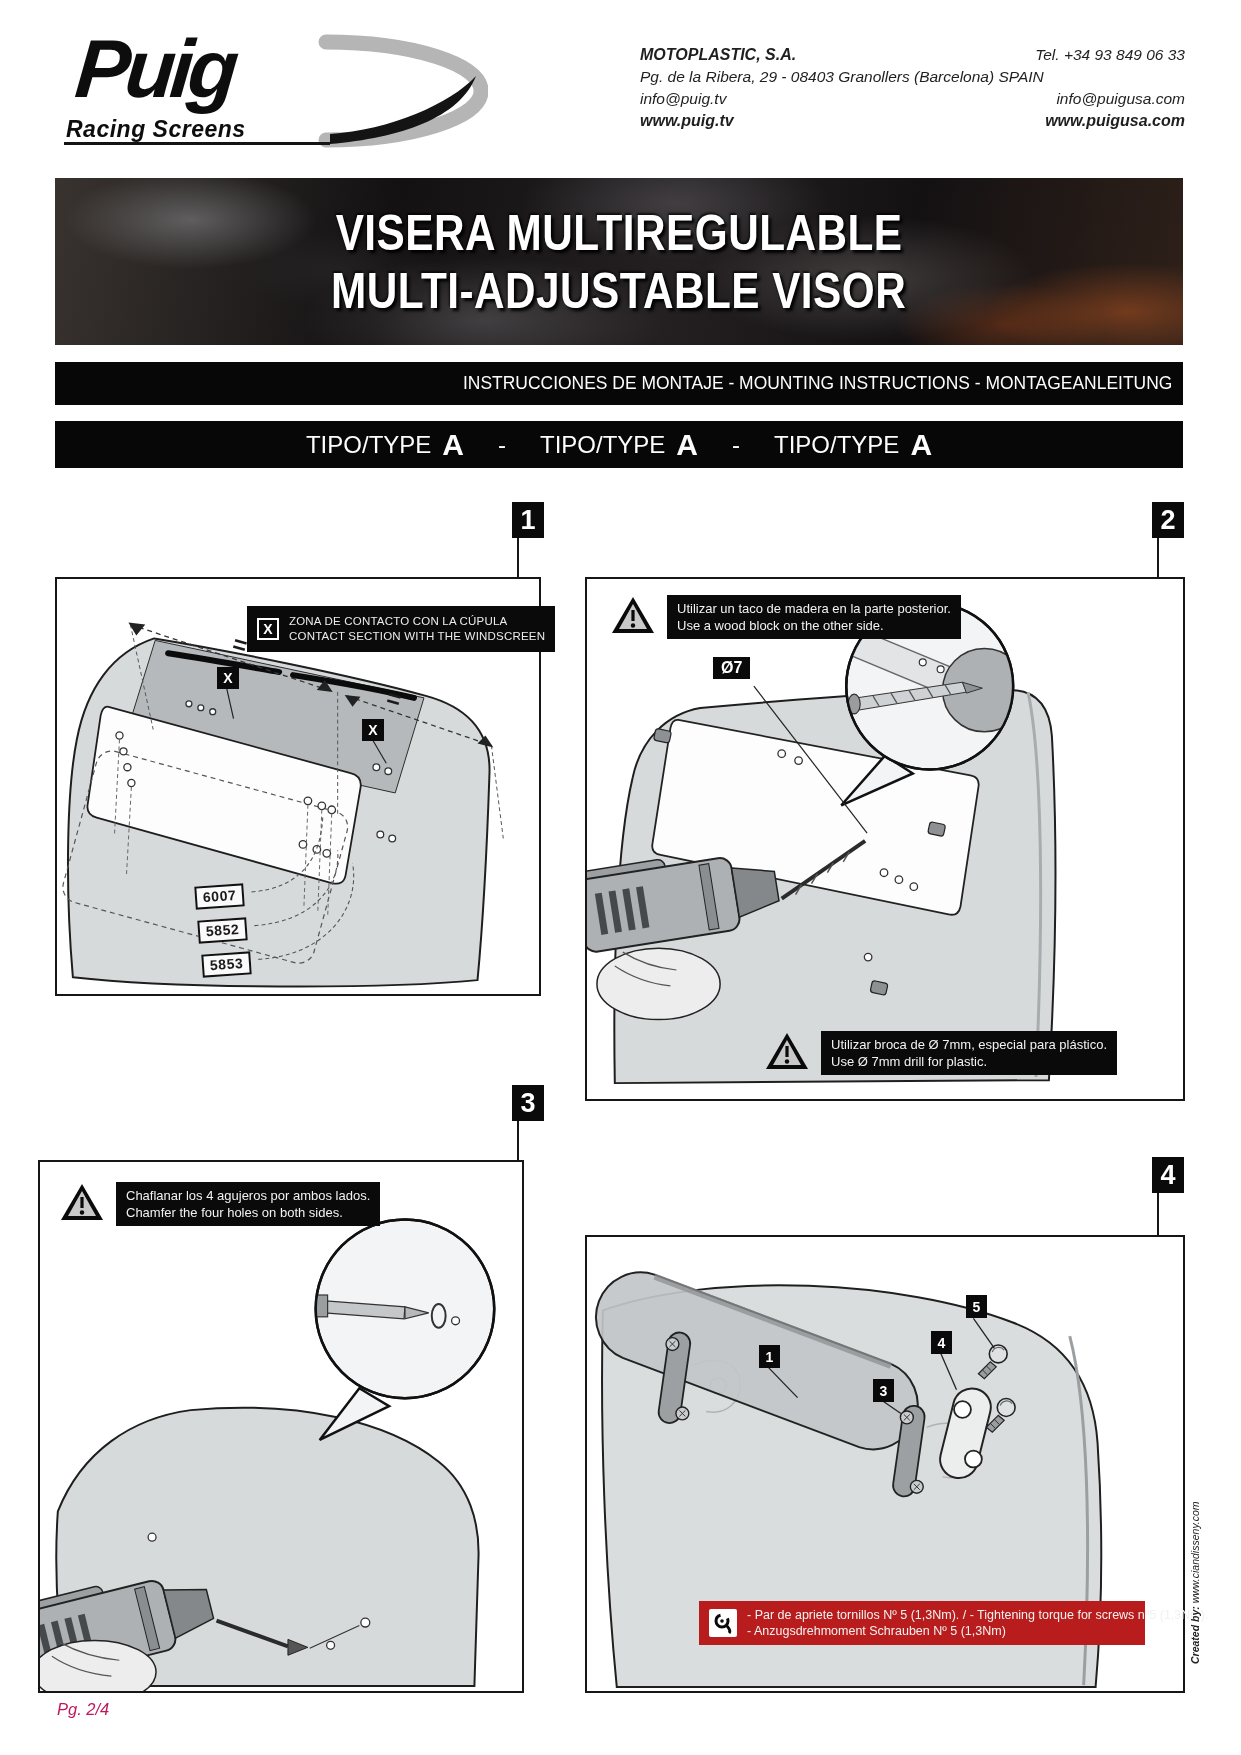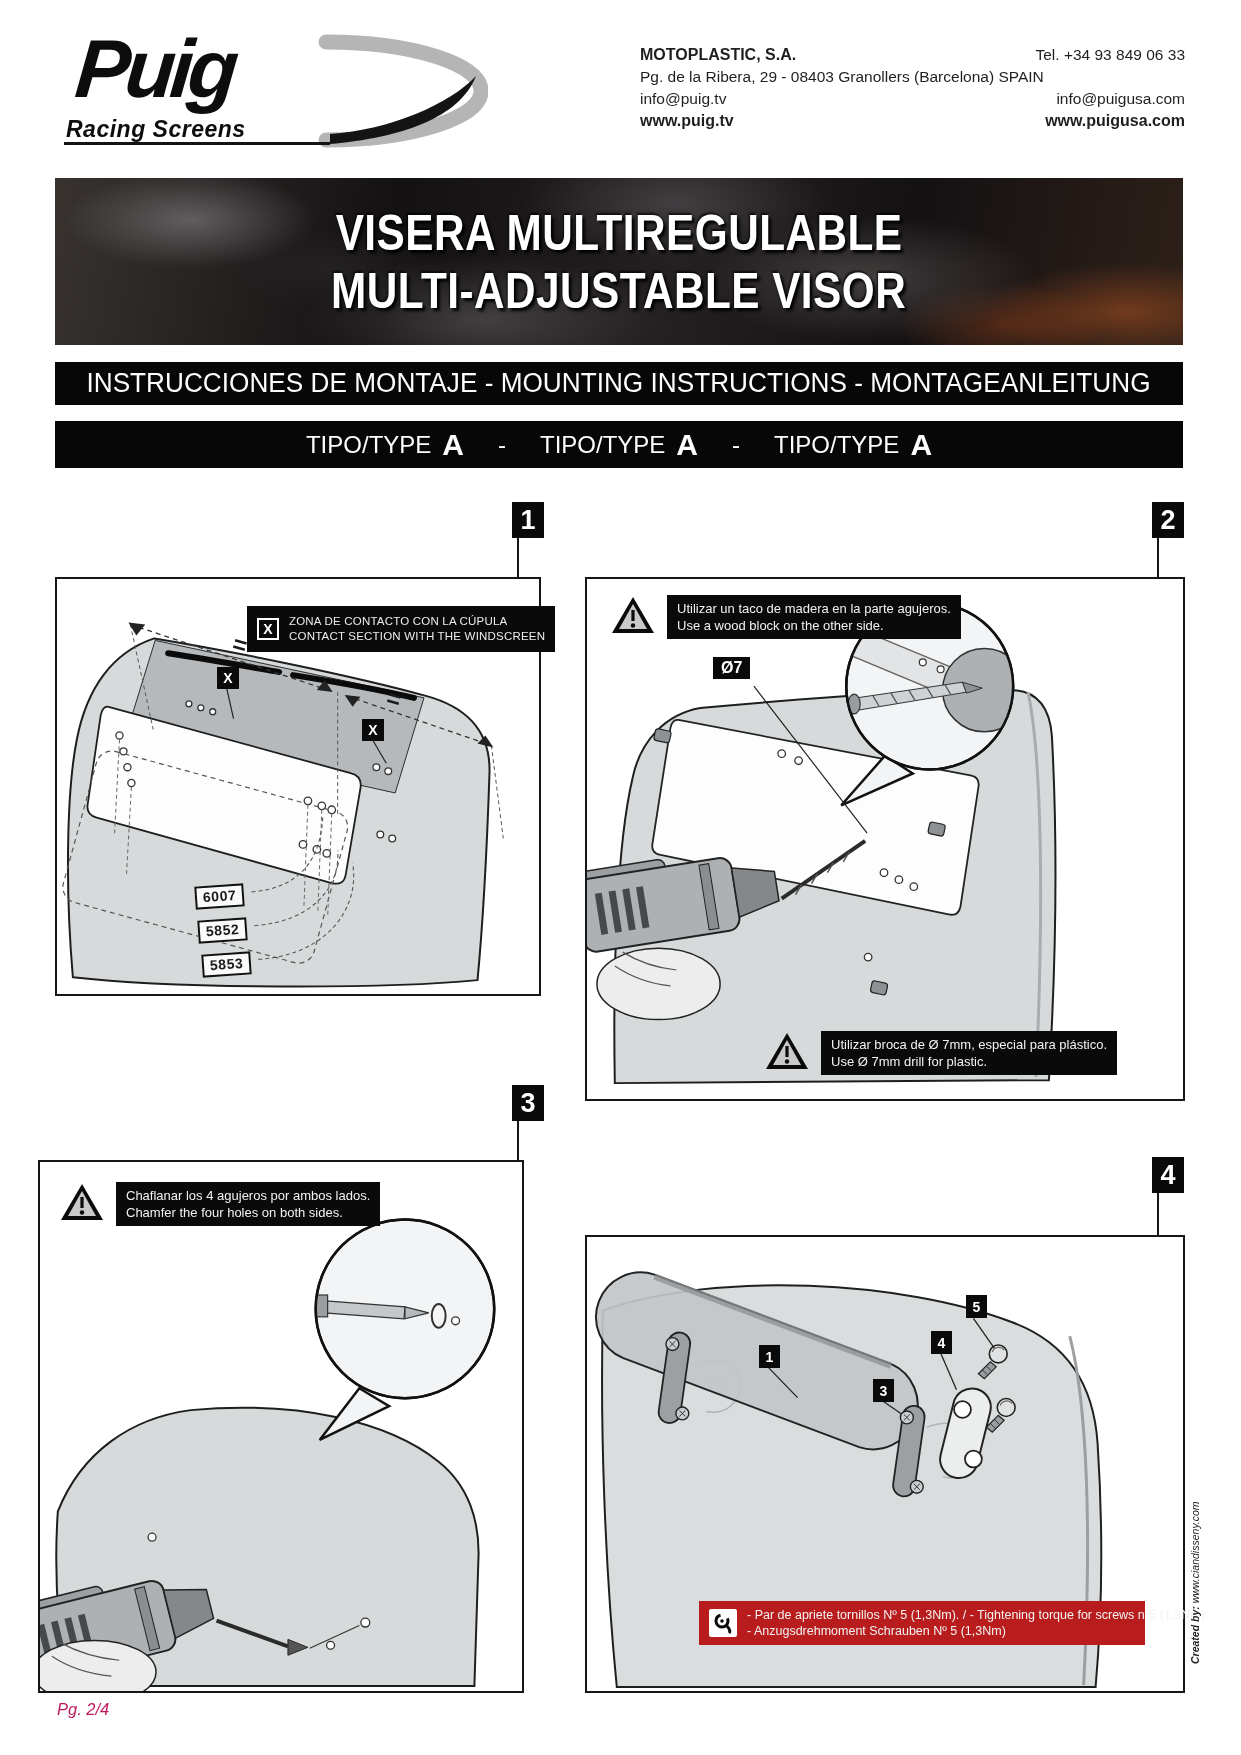--- a/index.html
+++ b/index.html
@@ -15,21 +15,21 @@
   .logo svg { position:absolute; left:0; top:0; }
   .brand {
     position:absolute; left:18px; top:-6px; font-size:82px; font-weight:bold; font-style:italic;
     letter-spacing:-5px; transform:skewX(-5deg); color:#0d0d0d; line-height:1;
   }
   .tagline {
     position:absolute; left:8px; top:82px; font-size:23px; font-weight:bold; font-style:italic;
     letter-spacing:0.5px; color:#0d0d0d;
   }
   .company { position:absolute; left:640px; top:44px; width:545px; font-size:15.5px; line-height:22px; color:#1f1f1f; }
-  .company .row { display:flex; justify-content:space-between; }
+  .company .row { display:flex; justify-content:space-between;font-style:italic; }
   .company .bold { font-weight:bold; font-size:16px; }
 
   
   .banner {
     position:absolute; left:55px; top:178px; width:1128px; height:167px;
     display:flex; flex-direction:column; align-items:center; justify-content:center; gap:7px;
     background:
       radial-gradient(ellipse 180px 70px at 12% 25%, rgba(150,150,155,0.50), transparent 70%),
       radial-gradient(ellipse 260px 90px at 38% 85%, rgba(115,112,115,0.45), transparent 70%),
       radial-gradient(ellipse 220px 80px at 55% 15%, rgba(95,92,96,0.50), transparent 70%),
@@ -40,21 +40,21 @@
       linear-gradient(100deg, #38332f 0%, #141113 30%, #242022 55%, #141113 75%, #2e2019 100%);
     text-align: center;
   }
   .banner .line {
     color:#fff; font-weight:bold; font-size:46px; letter-spacing:0.5px; line-height:1.1;
     transform:scale(0.92,1.10);
     text-shadow:3px 3px 3px rgba(0,0,0,0.95), -1px -1px 2px rgba(0,0,0,0.7);
   }
   .bar { position:absolute; left:55px; width:1128px; background:#070707; color:#fdfdfd;
          display:flex; align-items:center; justify-content:center; }
-  .bar1 { top:362px; height:43px; font-size:27px; }
+  .bar1 { top:362px; height:43px; font-size:18px;justify-content:flex-end; }
   .bar1 .inner { transform:scale(0.97,1.03); letter-spacing:0; white-space:nowrap; }
   .bar2 { top:421px; height:47px; font-size:24px; }
   .bar2 .letter { font-weight:bold; font-size:30px; margin-left:11px; }
   .bar2 .sep { margin:0 34px; }
 
   
   .panel { position:absolute; border:2px solid #161616; background:#fff; }
   .p1 { left:55px;  top:577px;  width:486px; height:419px; }
   .p2 { left:585px; top:577px;  width:600px; height:524px; }
   .p3 { left:38px;  top:1160px; width:486px; height:533px; }
@@ -285,21 +285,21 @@
       <path d="M 168,108 L 282,256" stroke="#222" stroke-width="1.2"></path>
     </svg>
     <div class="warn" style="left:24px;top:16px;">
       <svg width="44" height="40" viewBox="0 0 44 40">
         <polygon points="22,2 43,38 1,38" fill="#0a0a0a"></polygon>
         <polygon points="22,9 36,34 8,34" fill="#c9c9c9"></polygon>
         <rect x="20.4" y="15" width="3.2" height="11" fill="#0a0a0a"></rect>
         <circle cx="22" cy="30.5" r="2.2" fill="#0a0a0a"></circle>
       </svg>
       <div class="box">
-        <div>Utilizar un taco de madera en la parte agujeros.</div>
+        <div>Utilizar un taco de madera en la parte posterior.</div>
         <div>Use a wood block on the other side.</div>
       </div>
     </div>
     <div class="dlabel" style="left:126px;top:78px;">Ø7</div>
     <div class="warn" style="left:178px;top:452px;">
       <svg width="44" height="40" viewBox="0 0 44 40">
         <polygon points="22,2 43,38 1,38" fill="#0a0a0a"></polygon>
         <polygon points="22,9 36,34 8,34" fill="#c9c9c9"></polygon>
         <rect x="20.4" y="15" width="3.2" height="11" fill="#0a0a0a"></rect>
         <circle cx="22" cy="30.5" r="2.2" fill="#0a0a0a"></circle>

